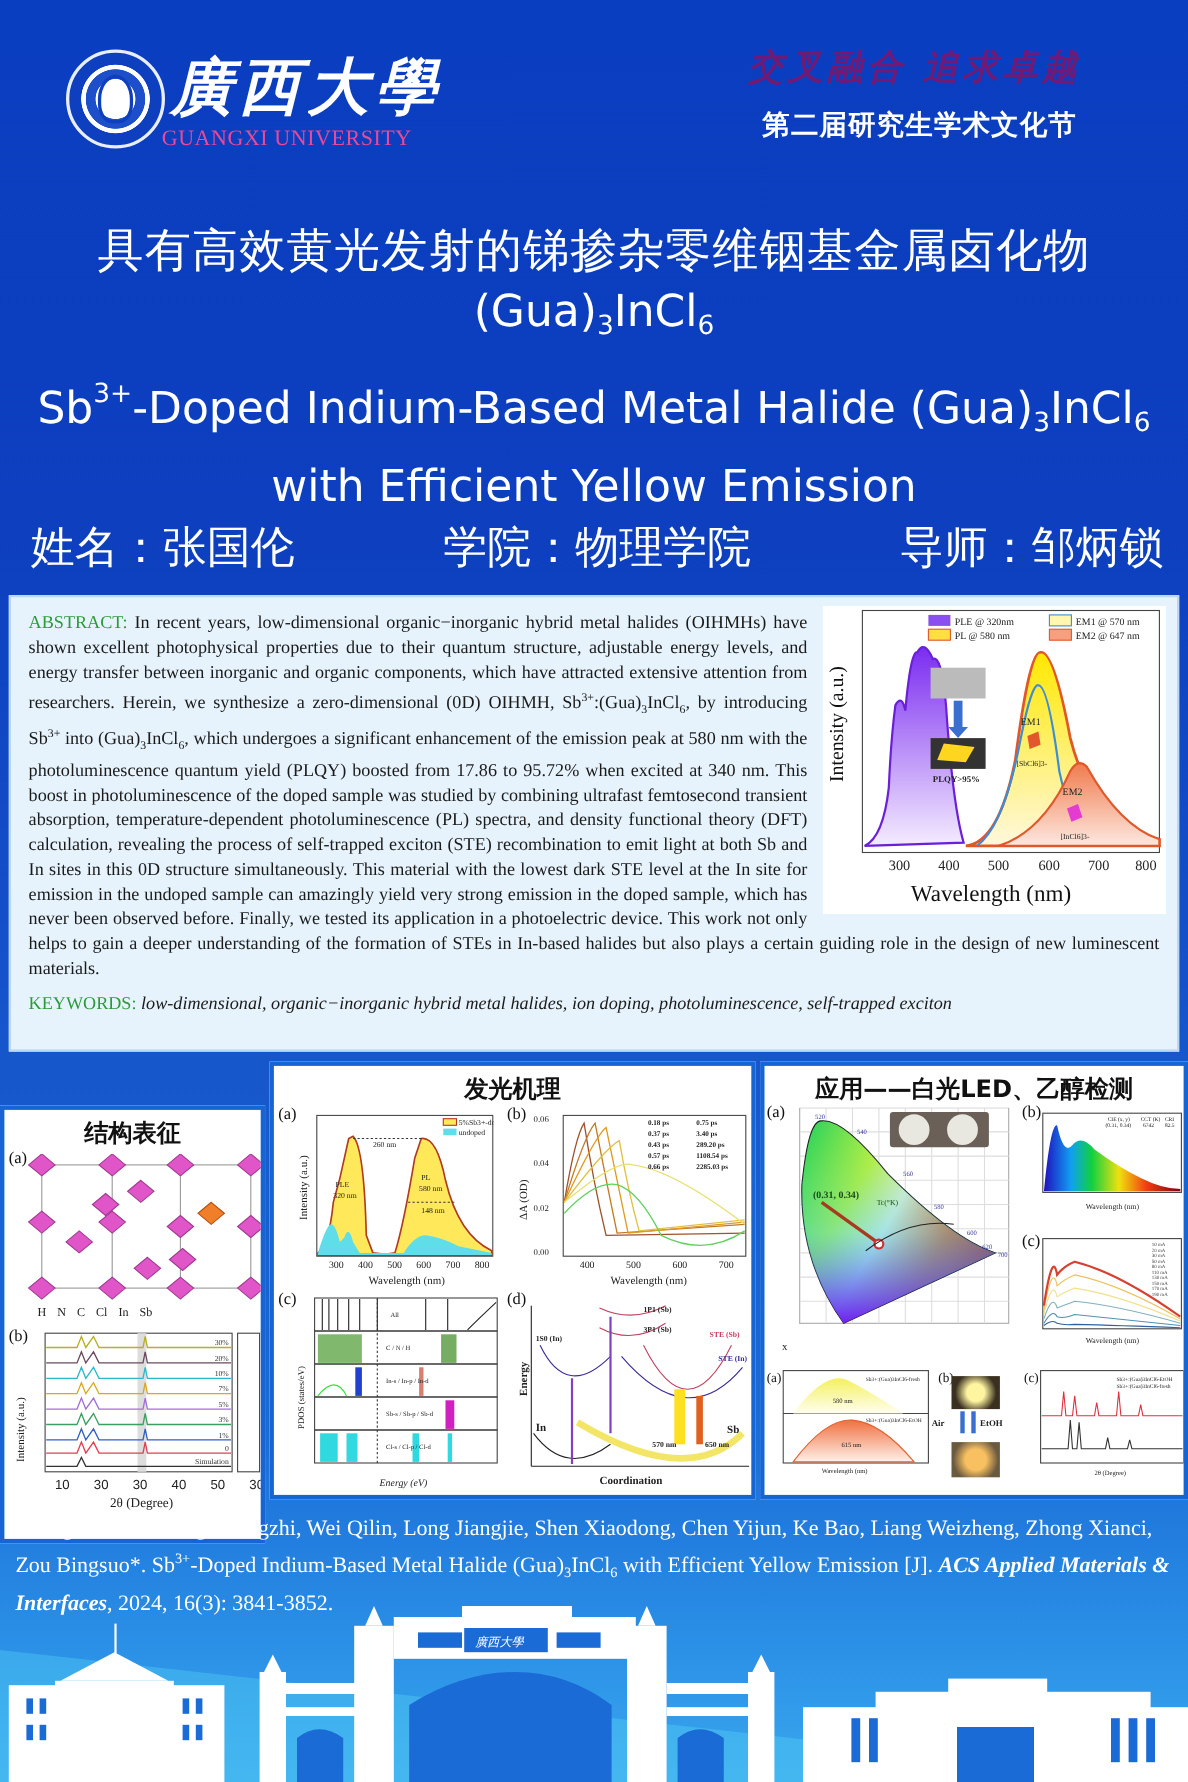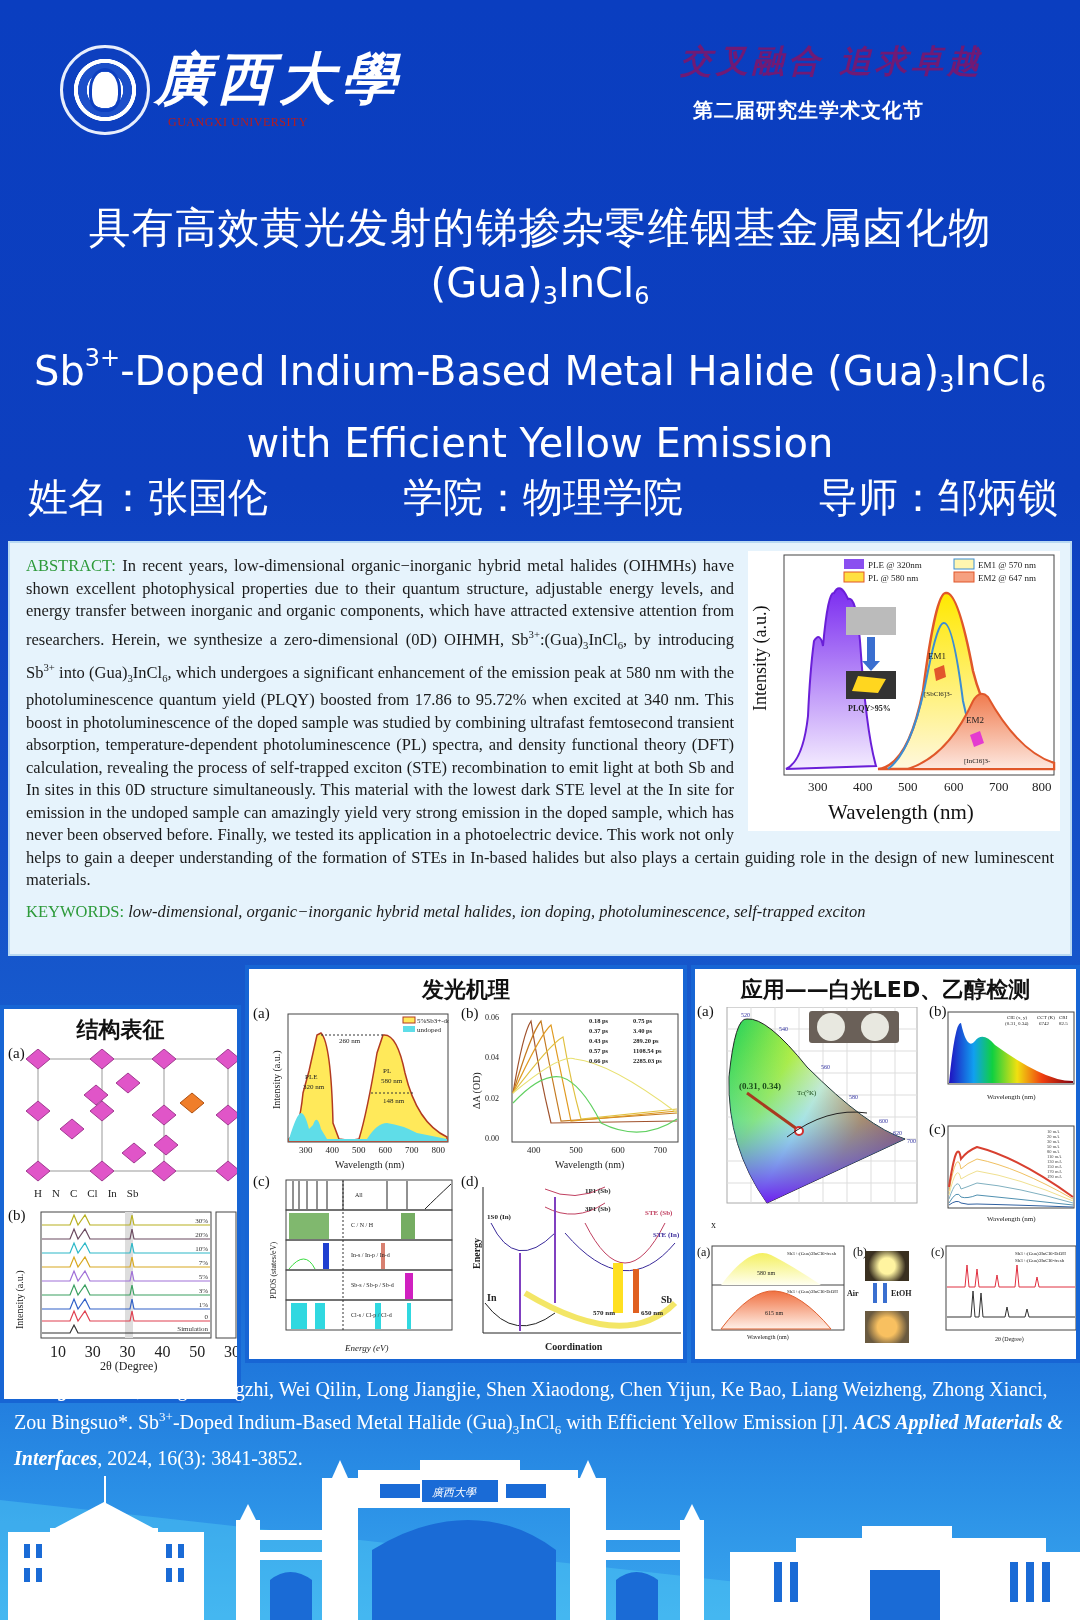--- a/index.html
+++ b/index.html
@@ -6,23 +6,23 @@
   body {
     width: 1080px; height: 1620px; overflow: hidden;
     background: linear-gradient(180deg, #0a3ec0 0%, #0d3fbf 30%, #1552c9 55%, #1a6bd6 80%, #2a8fe6 92%, #3aa7ee 100%);
     font-family: "DejaVu Sans", sans-serif; color: #fff; position: relative;
   }
   .header { position: absolute; left: 0; top: 0; width: 1080px; height: 190px; }
   .logo { position: absolute; left: 60px; top: 45px; width: 90px; height: 90px; border-radius: 50%;
     border: 3px solid #e8eefc; background: radial-gradient(circle, #fff 0 30%, #1c4fc9 31% 45%, #fff 46% 52%, #0d3fbf 53%); }
   .logo-inner { position: absolute; left: 26px; top: 20px; width: 32px; height: 44px; border: 3px solid #0d3fbf; border-radius: 50% 50% 40% 40%; }
   .uni-cn { position: absolute; left: 155px; top: 42px; font-family: "DejaVu Serif", serif; font-size: 56px; font-style: italic; font-weight: bold; letter-spacing: 6px; color: #fff; }
-  .uni-en { position: absolute; left: 168px; top: 115px; font-family: "Liberation Serif", serif; font-size: 12px; letter-spacing: 0.5px; color: #b91c1c; }
+  .uni-en { position: absolute; left: 147px; top: 115px; font-family: "Liberation Serif", serif; font-size: 20px; letter-spacing: 0.5px; color: #ec4899; }
   .slogan { position: absolute; left: 680px; top: 40px; font-family: "DejaVu Serif", serif; font-size: 32px; font-style: italic; font-weight: bold; color: #701a75; letter-spacing: 4px; }
-  .festival { position: absolute; left: 693px; top: 97px; font-size: 20px; font-weight: bold; color: #fff; letter-spacing: 1px; }
+  .festival { position: absolute; left: 693px; top: 97px; font-size: 25px; font-weight: bold; color: #fff; letter-spacing: 1px; }
 
   .title-block { position: absolute; left: 0; top: 200px; width: 1080px; text-align: center; }
   .t-cn { font-size: 42px; line-height: 56px; letter-spacing: 1px; }
   .t-formula { font-size: 40px; line-height: 54px; }
   .t-en { font-size: 40px; line-height: 58px; margin-top: 6px; }
   .t-en sub, .t-formula sub { font-size: 0.6em; vertical-align: -0.3em; }
   .t-en sup { font-size: 0.6em; vertical-align: 0.8em; }
   .author-row { position: absolute; top: 470px; left: 28px; width: 1030px; font-size: 40px; display: flex; justify-content: space-between; gap: 28px; }
 
   .abstract { position: absolute; left: 8px; top: 541px; width: 1064px; height: 415px;
@@ -188,21 +188,21 @@
           <text x="168" y="40">10%</text>
           <text x="168" y="54">7%</text>
           <text x="168" y="68">5%</text>
           <text x="168" y="82">3%</text>
           <text x="168" y="96">1%</text>
           <text x="168" y="108">0</text>
           <text x="168" y="120">Simulation</text>
       </g>
     </svg>
     <span class="axis-lbl" style="left:10px;top:250px;transform:rotate(-90deg);transform-origin:left top;top:320px;">Intensity (a.u.)</span>
-    <div style="position:absolute;left:46px;top:334px;width:190px;display:flex;justify-content:space-between;font-family:Liberation Serif, serif;font-size:16px;color:#222;">
+    <div style="position:absolute;left:46px;top:334px;width:190px;display:flex;justify-content:space-between;font-family:Liberation Sans, sans-serif;font-size:12px;color:#222;">
       <span>10</span>
         <span>30</span>
         <span>30</span>
         <span>40</span>
         <span>50</span>
         <span>30</span>
     </div>
     <span class="axis-lbl" style="left:96px;top:350px;font-size:12px;">2θ (Degree)</span>
   </div>
 

